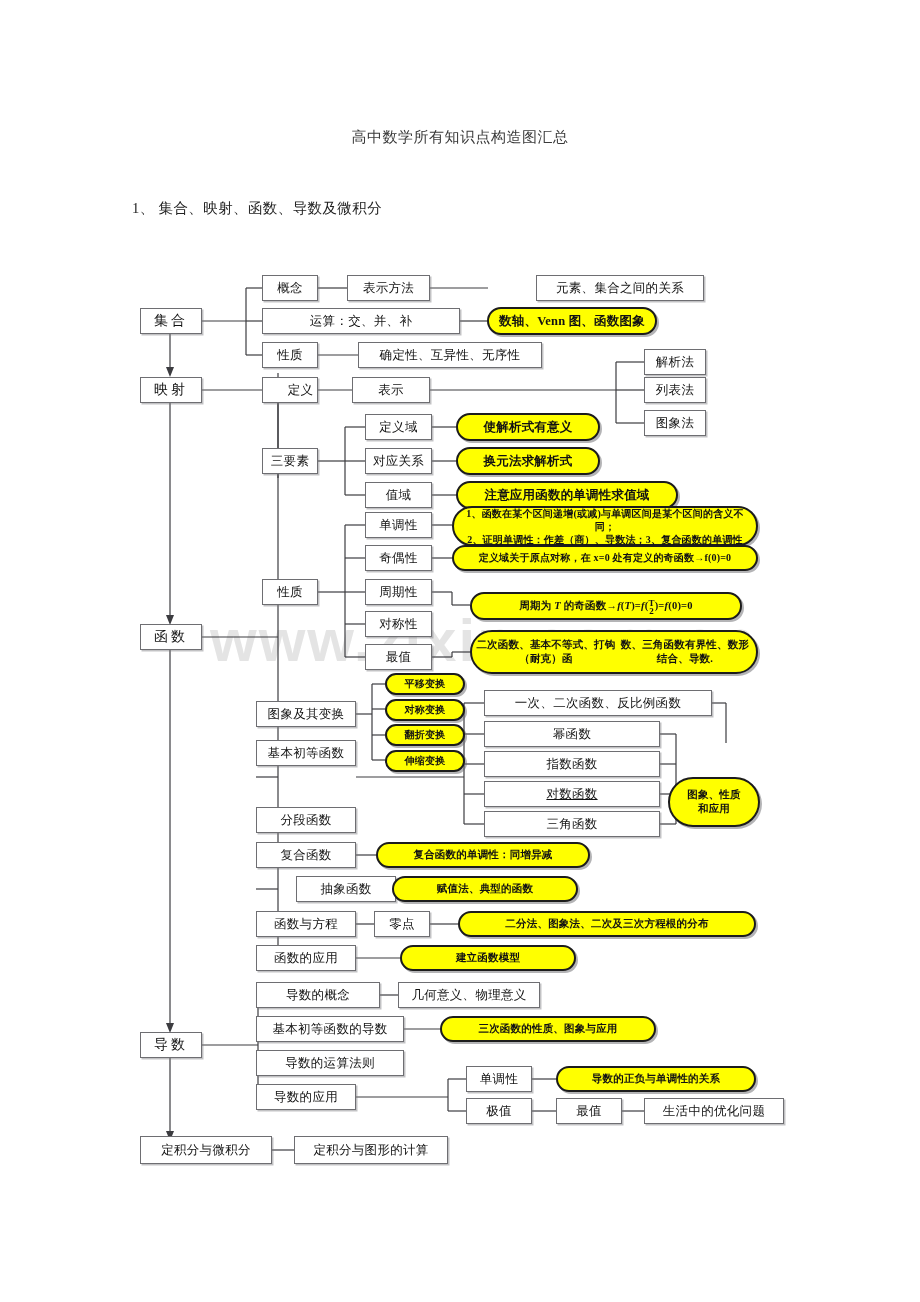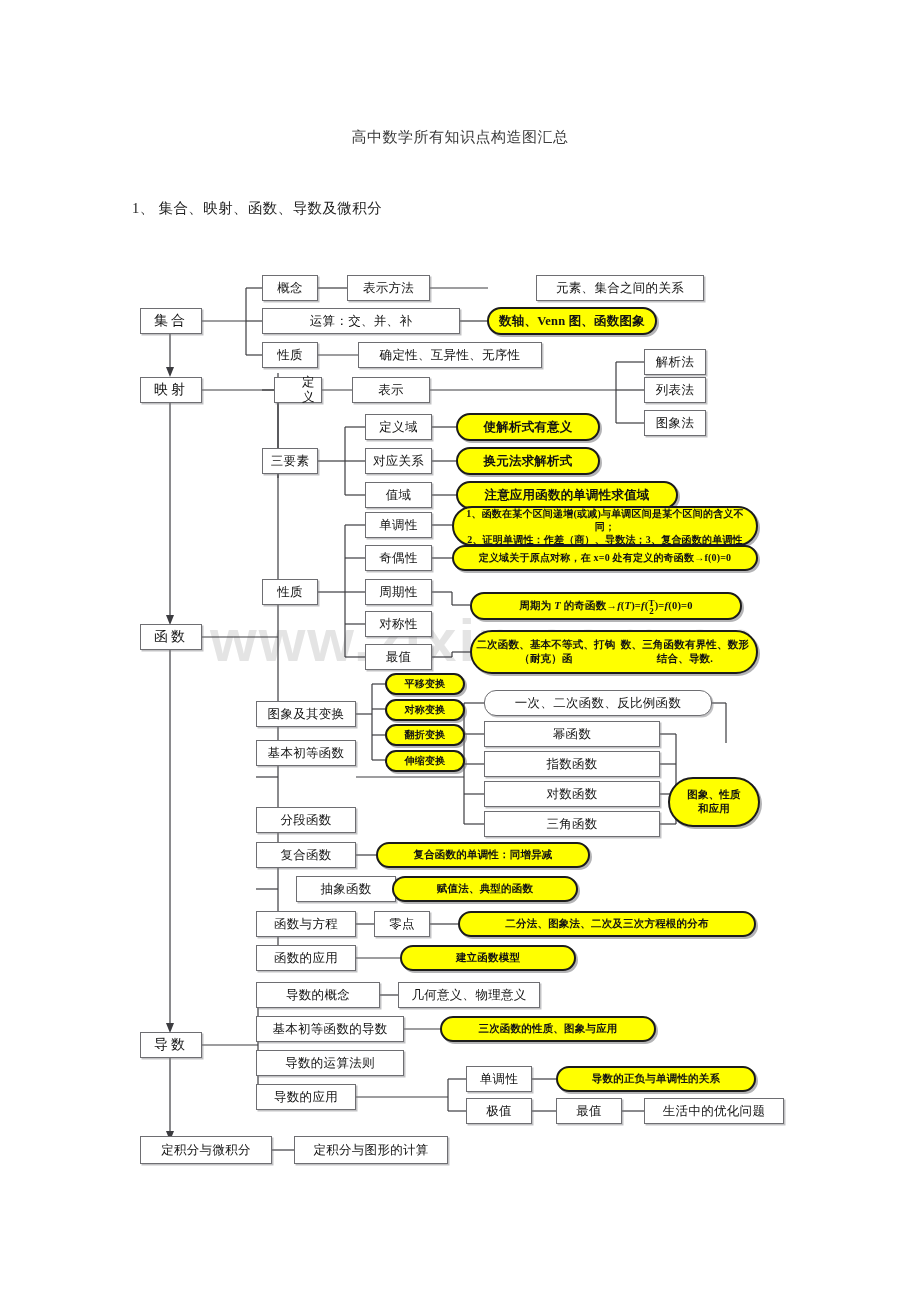--- a/index.html
+++ b/index.html
@@ -231,21 +231,21 @@
     <div class="nd" style="left:262px;top:275px;width:56px;height:26px;">概念</div>
     <div class="nd" style="left:347px;top:275px;width:83px;height:26px;">表示方法</div>
     <div class="nd" style="left:488px;top:275px;width:168px;height:26px;margin-left:48px;">元素、集合之间的关系</div>
 
     <div class="nd" style="left:262px;top:308px;width:198px;height:26px;">运算：交、并、补</div>
     <div class="nd hl" style="left:487px;top:307px;width:170px;height:28px;">数轴、Venn 图、函数图象</div>
 
     <div class="nd" style="left:262px;top:342px;width:56px;height:26px;">性质</div>
     <div class="nd" style="left:358px;top:342px;width:184px;height:26px;">确定性、互异性、无序性</div>
 
-    <div class="nd" style="left:274px;top:377px;width:48px;height:26px;padding-left:24px;">定义</div>
+    <div class="nd" style="left:262px;top:377px;width:56px;height:26px;padding-left:24px;">定义</div>
     <div class="nd" style="left:352px;top:377px;width:78px;height:26px;">表示</div>
     <div class="nd" style="left:644px;top:349px;width:62px;height:26px;">解析法</div>
     <div class="nd" style="left:644px;top:377px;width:62px;height:26px;">列表法</div>
     <div class="nd" style="left:644px;top:410px;width:62px;height:26px;">图象法</div>
 
     <div class="nd" style="left:262px;top:448px;width:56px;height:26px;">三要素</div>
     <div class="nd" style="left:365px;top:414px;width:67px;height:26px;">定义域</div>
     <div class="nd hl" style="left:456px;top:413px;width:144px;height:28px;">使解析式有意义</div>
     <div class="nd" style="left:365px;top:448px;width:67px;height:26px;">对应关系</div>
     <div class="nd hl" style="left:456px;top:447px;width:144px;height:28px;">换元法求解析式</div>
@@ -279,24 +279,24 @@
       <span>数、三角函数有界性、数形结合、导数.</span>
     </div>
 
     <div class="nd" style="left:256px;top:701px;width:100px;height:26px;">图象及其变换</div>
     <div class="nd hl tiny" style="left:385px;top:673px;width:80px;height:22px;">平移变换</div>
     <div class="nd hl tiny" style="left:385px;top:699px;width:80px;height:22px;">对称变换</div>
     <div class="nd hl tiny" style="left:385px;top:724px;width:80px;height:22px;">翻折变换</div>
     <div class="nd hl tiny" style="left:385px;top:750px;width:80px;height:22px;">伸缩变换</div>
 
     <div class="nd" style="left:256px;top:740px;width:100px;height:26px;">基本初等函数</div>
-    <div class="nd" style="left:484px;top:690px;width:228px;height:26px;border-radius:12px;">一次、二次函数、反比例函数</div>
+    <div class="nd" style="left:484px;top:690px;width:228px;height:26px;">一次、二次函数、反比例函数</div>
     <div class="nd" style="left:484px;top:721px;width:176px;height:26px;">幂函数</div>
     <div class="nd" style="left:484px;top:751px;width:176px;height:26px;">指数函数</div>
-    <div class="nd" style="left:484px;top:781px;width:176px;height:26px;">对数函数</div>
+    <div class="nd" style="left:484px;top:781px;width:176px;height:26px;text-decoration:underline;">对数函数</div>
     <div class="nd" style="left:484px;top:811px;width:176px;height:26px;">三角函数</div>
     <div class="nd hl sm two" style="left:668px;top:777px;width:92px;height:50px;flex-direction:column;">
       <span>图象、性质</span>
       <span>和应用</span>
     </div>
 
     <div class="nd" style="left:256px;top:807px;width:100px;height:26px;">分段函数</div>
 
     <div class="nd" style="left:256px;top:842px;width:100px;height:26px;">复合函数</div>
     <div class="nd hl sm" style="left:376px;top:842px;width:214px;height:26px;">复合函数的单调性：同增异减</div>

